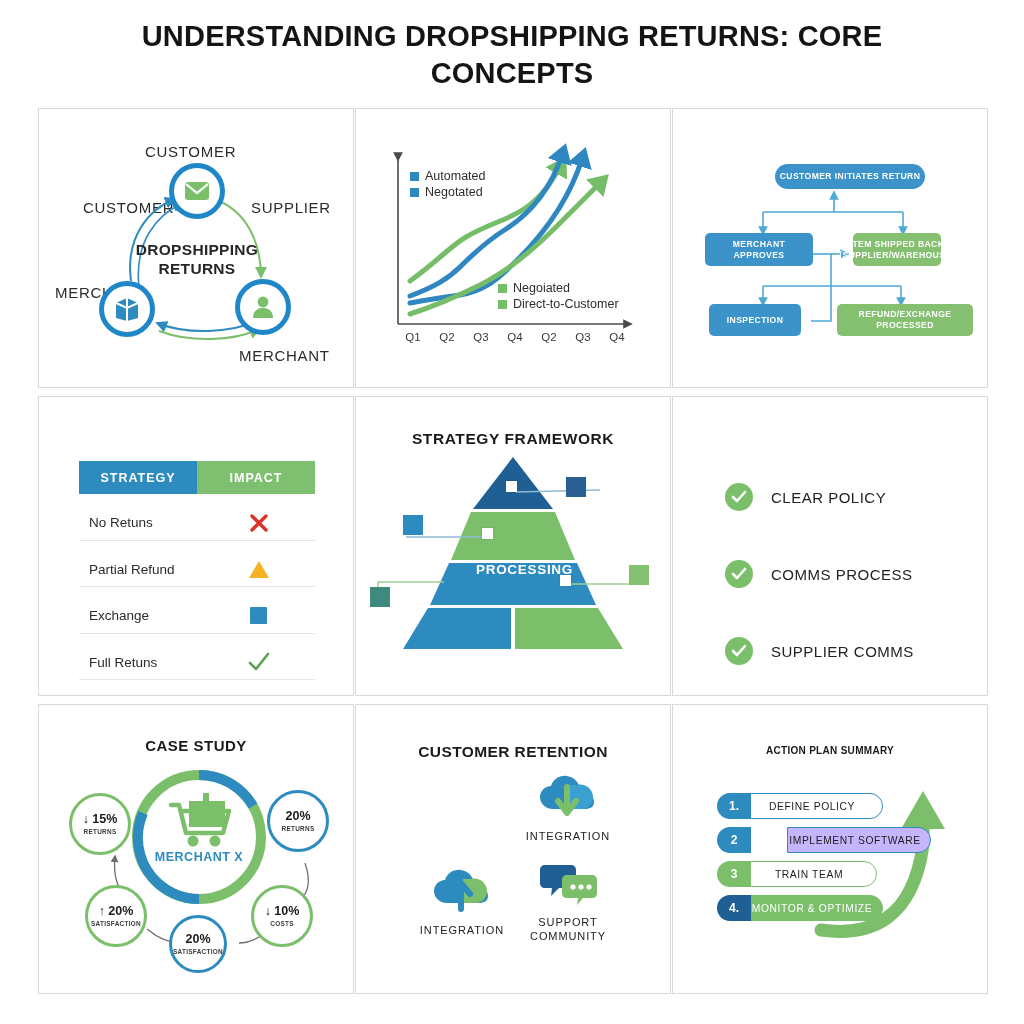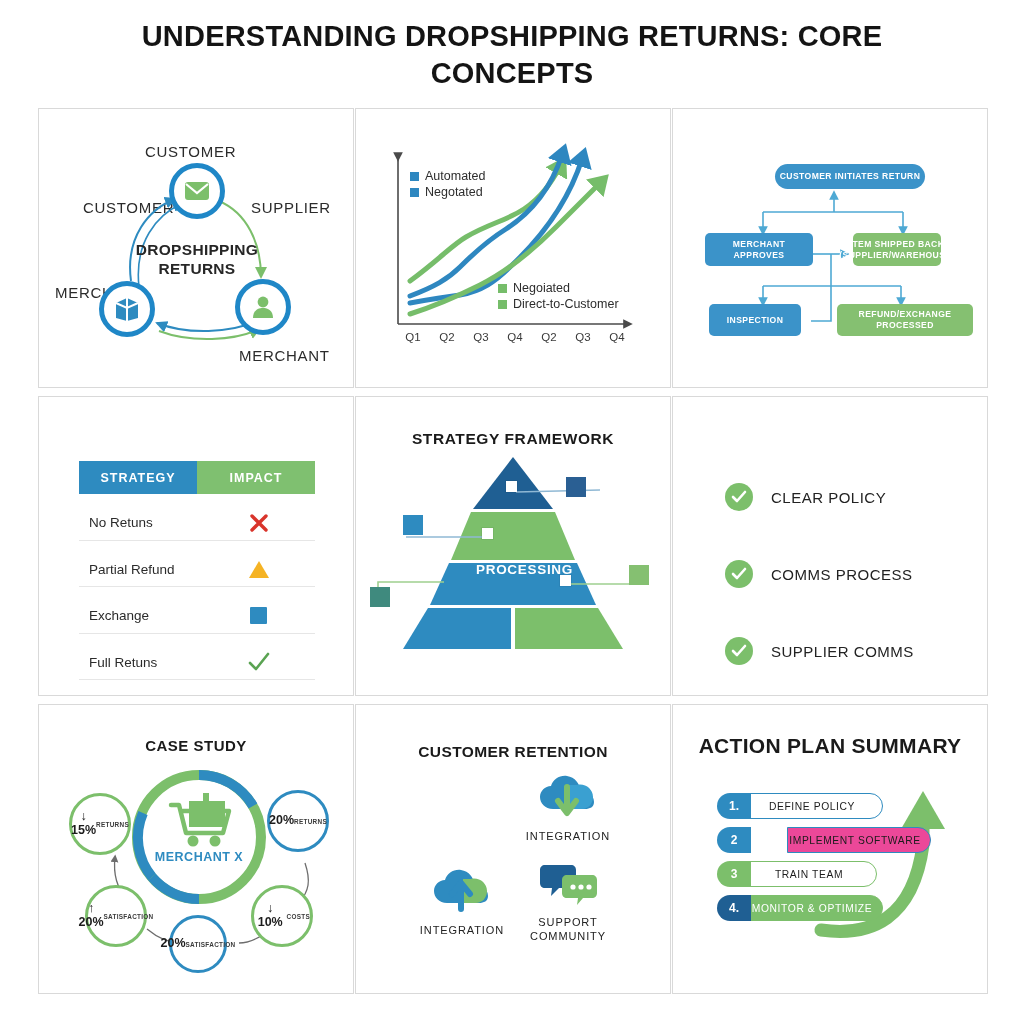--- a/index.html
+++ b/index.html
@@ -148,21 +148,21 @@
     background: #7cbf6b;
     display: flex; align-items: center; justify-content: center;
     flex: none;
   }
   .chk-label { font-size: 15px; color: #222; letter-spacing: 0.5px; }
 
   
   .bubble {
     position: absolute;
     border-radius: 50%;
-    display: flex; flex-direction: row;
+    display: flex; flex-direction: column;
     align-items: center; justify-content: center;
     background: #fff;
     text-align: center;
   }
   .bubble .big { font-size: 12.5px; font-weight: bold; color: #1c1c1c; line-height: 1.1; }
   .bubble .small { font-size: 6.4px; font-weight: bold; color: #3a3a3a; letter-spacing: .3px; margin-top: 1px; }
   .b-green { border: 3px solid #7cbf6b; }
   .b-blue { border: 3px solid #2e8bc0; }
   .merchant-label {
     position: absolute;
@@ -527,34 +527,34 @@
           <path d="M30,14 L55,14 C58,14 60,16 60,19 L60,32 C60,35 58,37 55,37 L46,37 L40,44 L41,37 L30,37 C27,37 25,35 25,32 L25,19 C25,16 27,14 30,14 z" fill="#7cbf6b"></path>
           <circle cx="36" cy="26" r="2.6" fill="#fff"></circle>
           <circle cx="44" cy="26" r="2.6" fill="#fff"></circle>
           <circle cx="52" cy="26" r="2.6" fill="#fff"></circle>
         </svg>
         <div class="cap">SUPPORT COMMUNITY</div>
       </div>
     </div>
 
     <div class="card">
-      <div class="card-title" style="top:29px; font-size:21px; letter-spacing:0.3px;">ACTION PLAN SUMMARY</div>
+      <div class="card-title" style="top:40px; font-size:10px; letter-spacing:0.3px;">ACTION PLAN SUMMARY</div>
 
       <svg style="position:absolute; left:0; top:0;" width="316" height="290">
         <path d="M148,225 C198,232 240,214 250,140 L250,112" fill="none" stroke="#7cbf6b" stroke-width="13" stroke-linecap="round"></path>
         <path d="M250,86 L272,124 L228,124 z" fill="#7cbf6b"></path>
       </svg>
 
       <div class="ap-row" style="top:88px;">
         <span class="ap-num" style="background:#2e8bc0;">1.</span>
         <span class="ap-pill" style="border:1.6px solid #2e8bc0; background:#fff; color:#1c1c1c; width:134px;">DEFINE POLICY</span>
       </div>
       <div class="ap-row" style="top:122px;">
         <span class="ap-num" style="background:#2e8bc0;">2</span>
-        <span class="ap-pill" style="border:1.6px solid #2e8bc0; background:#ec4899; color:#1c1c1c; width:144px;margin-left:36px;">IMPLEMENT SOFTWARE</span>
+        <span class="ap-pill" style="border:1.6px solid #2e8bc0; background:#c4b5fd; color:#1c1c1c; width:144px;margin-left:36px;">IMPLEMENT SOFTWARE</span>
       </div>
       <div class="ap-row" style="top:156px;">
         <span class="ap-num" style="background:#7cbf6b;">3</span>
         <span class="ap-pill" style="border:1.6px solid #7cbf6b; background:#fff; color:#1c1c1c; width:128px;">TRAIN TEAM</span>
       </div>
       <div class="ap-row" style="top:190px;">
         <span class="ap-num" style="background:#1f5f93;">4.</span>
         <span class="ap-pill" style="border:1.6px solid #7cbf6b; background:#7cbf6b; color:#ffffff; width:134px;">MONITOR &amp; OPTIMIZE</span>
       </div>
     </div>

